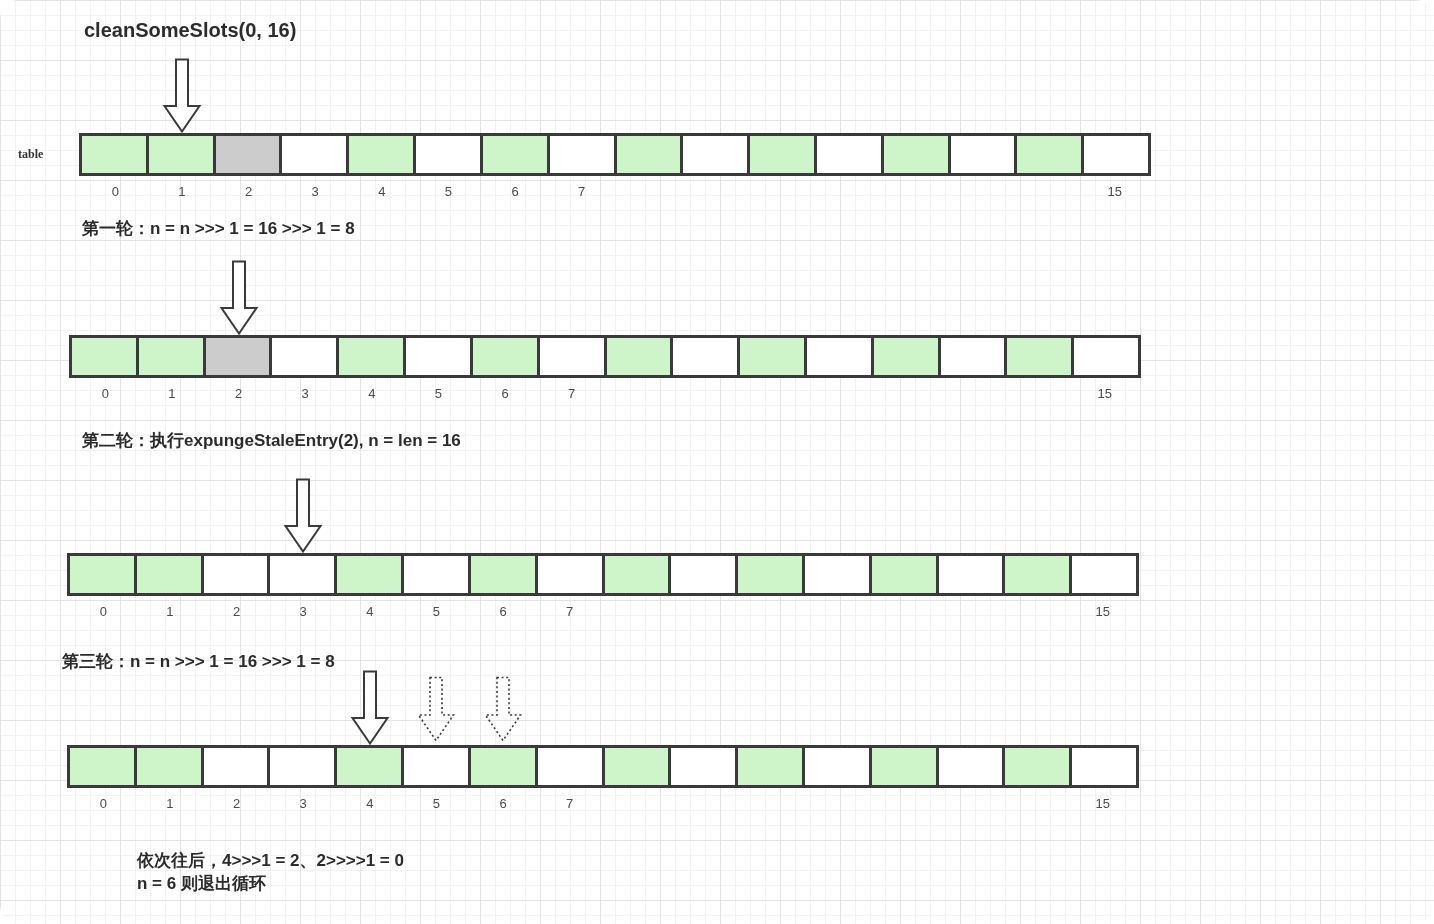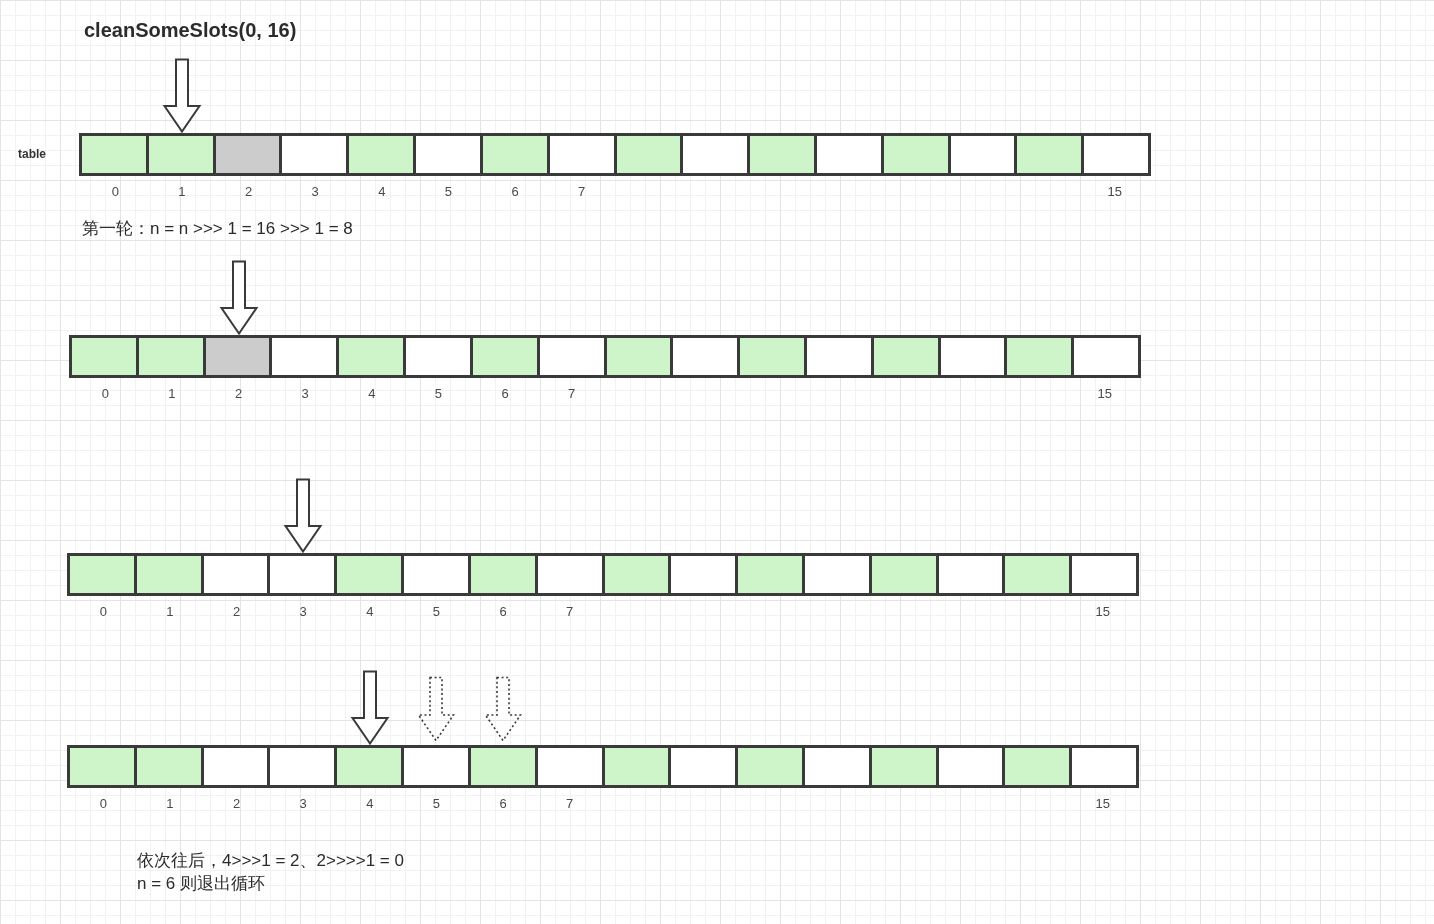--- a/index.html
+++ b/index.html
@@ -22,35 +22,37 @@
     width:1434px;
     height:924px;
     overflow:hidden;
     background-color:#ffffff;
     background-image:
       linear-gradient(to right, var(--grid-major) 1px, transparent 1px),
       linear-gradient(to bottom, var(--grid-major) 1px, transparent 1px),
       linear-gradient(to right, var(--grid-minor) 1px, transparent 1px),
       linear-gradient(to bottom, var(--grid-minor) 1px, transparent 1px);
     background-size:60px 60px,60px 60px,15px 15px,15px 15px;
+    border-radius:19px;
   }
   .title{
     position:absolute;
     left:84px; top:19px;
     font-size:20px;
     font-weight:700;
     color:var(--text);
     white-space:nowrap;
   }
   .table-label{
     position:absolute;
     left:18px; top:147px;
     font-size:12px;
     font-weight:700;
     color:#333333;
+    font-family:Liberation Serif, serif;
   }
   .array-row{
     position:absolute;
     width:1072px;
     height:43px;
   }
   .cells{
     position:absolute;
     left:0; top:0;
     width:1072px;
@@ -80,21 +82,21 @@
   .arrow{
     position:absolute;
     bottom:100%;
     transform:translateX(-50%);
     line-height:0;
   }
   .arrow.dotted{bottom:calc(100% + 3px);}
   .caption{
     position:absolute;
     font-size:17px;
-    font-weight:400;
+    font-weight:700;
     color:var(--text);
     white-space:nowrap;
   }
 </style>
 </head>
 <body>
 
 <div class="canvas">
 
   <div class="title">cleanSomeSlots(0, 16)</div>
@@ -230,16 +232,18 @@
         </svg></div>
       <div class="arrow dotted" style="left: 369.438px;"><svg width="40" height="66" viewBox="0 0 40 66">
           <path d="M14 1.5 L26 1.5 L26 39 L37.5 39 L20 64.5 L2.5 39 L14 39 Z" stroke="var(--cell-border)" stroke-linejoin="miter" fill="none" stroke-width="1.6" stroke-dasharray="2 2.6"></path>
         </svg></div>
       <div class="arrow dotted" style="left: 436.062px;"><svg width="40" height="66" viewBox="0 0 40 66">
           <path d="M14 1.5 L26 1.5 L26 39 L37.5 39 L20 64.5 L2.5 39 L14 39 Z" stroke="var(--cell-border)" stroke-linejoin="miter" fill="none" stroke-width="1.6" stroke-dasharray="2 2.6"></path>
         </svg></div>
     </div>
 
   <div class="caption" style="left:82px;top:217px;">第一轮：n = n &gt;&gt;&gt; 1 = 16 &gt;&gt;&gt; 1 = 8</div>
+  <div class="caption" style="left:82px;top:429px;">第二轮：执行expungeStaleEntry(2), n = len = 16</div>
+  <div class="caption" style="left:62px;top:650px;">第三轮：n = n &gt;&gt;&gt; 1 = 16 &gt;&gt;&gt; 1 = 8</div>
   <div class="caption" style="left:137px;top:849px;">依次往后，4&gt;&gt;&gt;1 = 2、2&gt;&gt;&gt;&gt;1 = 0</div>
   <div class="caption" style="left:137px;top:872px;">n = 6 则退出循环</div>
 
 </div>
 
 </body></html>

